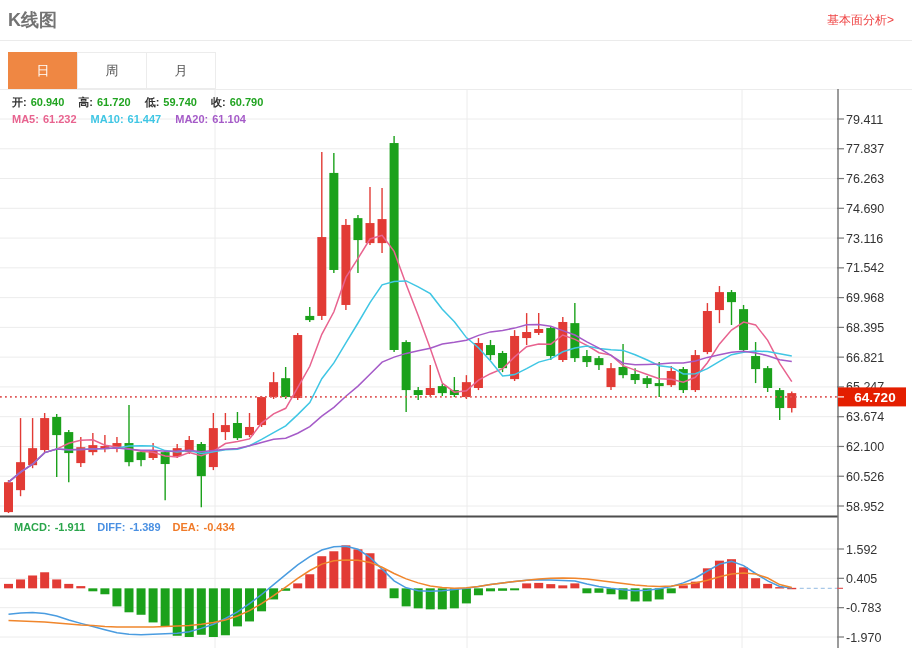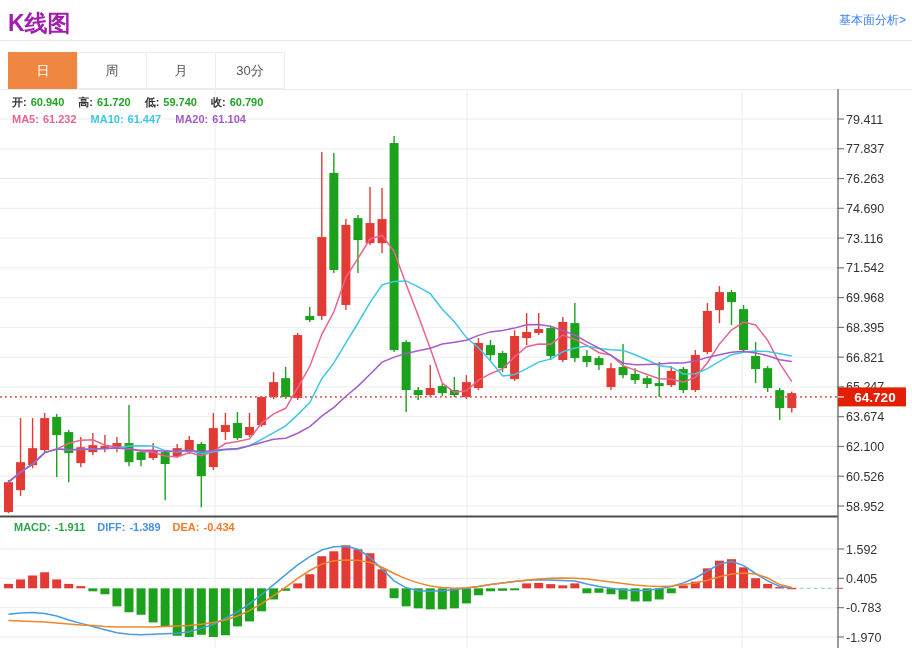--- a/index.html
+++ b/index.html
@@ -1,19 +1,19 @@
 <!DOCTYPE html>
 <html><head>
 <meta charset="utf-8">
 <style>
   html,body{margin:0;padding:0;background:#fff;}
   .page{position:relative;width:912px;height:648px;background:#fff;overflow:hidden;
         font-family:"Liberation Sans","DejaVu Sans",sans-serif;}
-  .hdr-title{position:absolute;left:8px;top:8px;font-size:23px;font-weight:bold;color:#a21caf;}
-  .hdr-link{position:absolute;right:6px;top:12px;font-size:12px;color:#3b82f6;text-decoration:none;cursor:pointer;}
+  .hdr-title{position:absolute;left:8px;top:8px;font-size:18px;font-weight:bold;color:#737373;}
+  .hdr-link{position:absolute;right:18px;top:12px;font-size:12px;color:#ef4444;text-decoration:none;cursor:pointer;}
   .hdr-rule{position:absolute;left:0;top:40px;width:912px;height:0;border-top:1px solid #ebebeb;}
   .tabs{position:absolute;left:8px;top:52px;display:flex;}
   .tab{width:70px;height:37px;box-sizing:border-box;border:1px solid #ececec;margin-left:-1px;
        display:flex;align-items:center;justify-content:center;font-size:13px;color:#555;
        background:#fff;cursor:pointer;}
   .tab:first-child{margin-left:0;}
   .tab.active{background:#ef8743;border-color:#ef8743;color:#fff;}
   .tabline{position:absolute;left:0;top:89px;width:912px;height:0;border-top:1px solid #ececec;}
   .overlay-row{position:absolute;font-size:11px;white-space:nowrap;z-index:3;font-weight:bold;}
   .overlay-row span{margin-right:4px;}
@@ -25,21 +25,20 @@
 
 <div class="page">
   <div class="hdr-title">K线图</div>
   <a class="hdr-link">基本面分析&gt;</a>
   <div class="hdr-rule"></div>
 
   <div class="tabs" id="tabbar">
       <div class="tab active">日</div>
       <div class="tab">周</div>
       <div class="tab">月</div>
-      <div class="tab">30分</div>
     </div>
   <div class="tabline"></div>
 
   <svg id="chart" width="912" height="648">
       <g>
         <line x1="215" y1="90" x2="215" y2="648" stroke="#ececec" stroke-width="1"></line>
         <line x1="467" y1="90" x2="467" y2="648" stroke="#ececec" stroke-width="1"></line>
         <line x1="742" y1="90" x2="742" y2="648" stroke="#ececec" stroke-width="1"></line>
         <line x1="0" y1="119" x2="838" y2="119" stroke="#ececec" stroke-width="1"></line>
         <line x1="0" y1="148.76923076923077" x2="838" y2="148.76923076923077" stroke="#ececec" stroke-width="1"></line>

